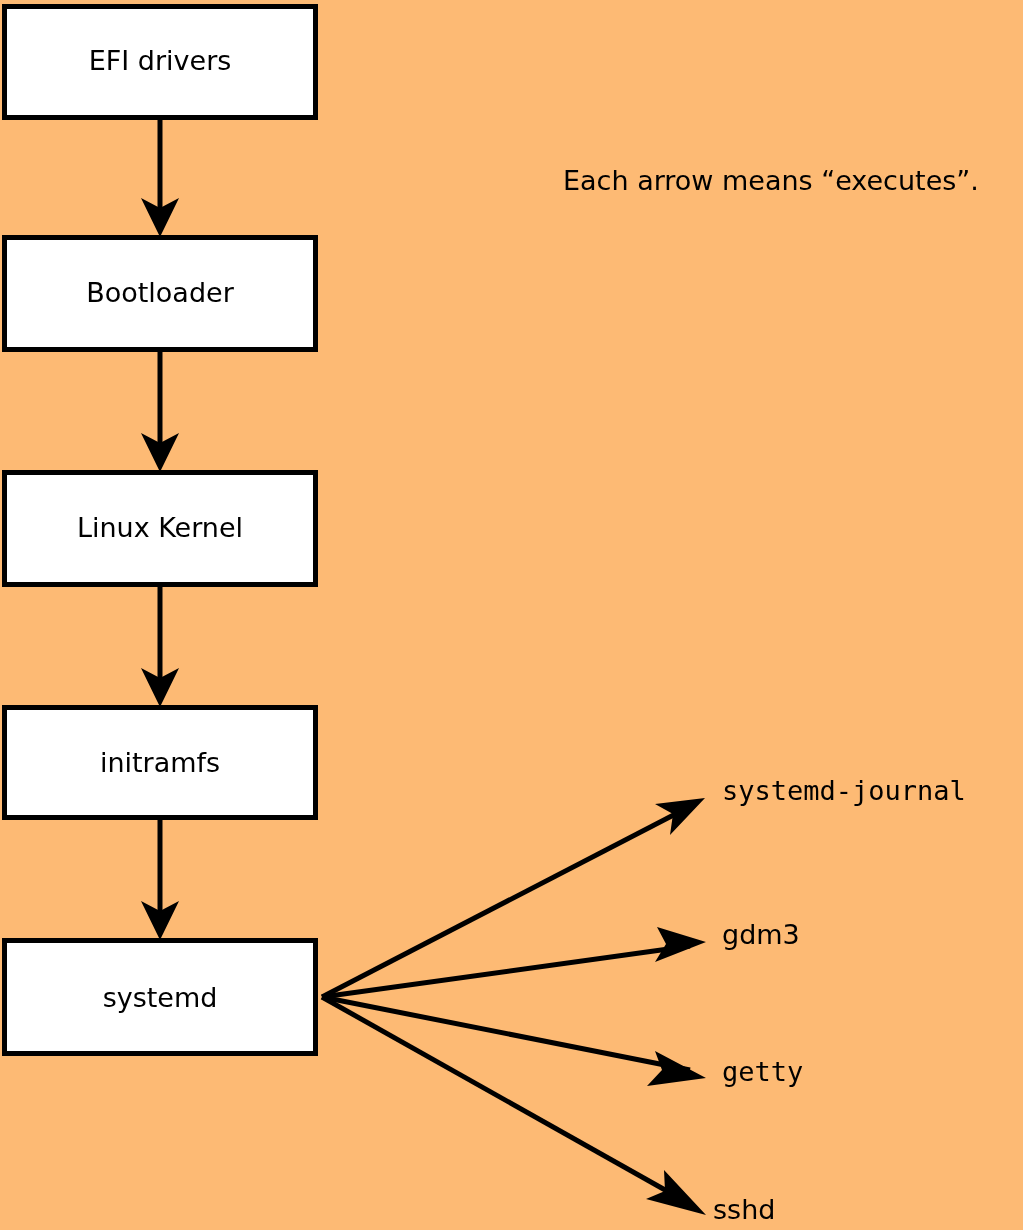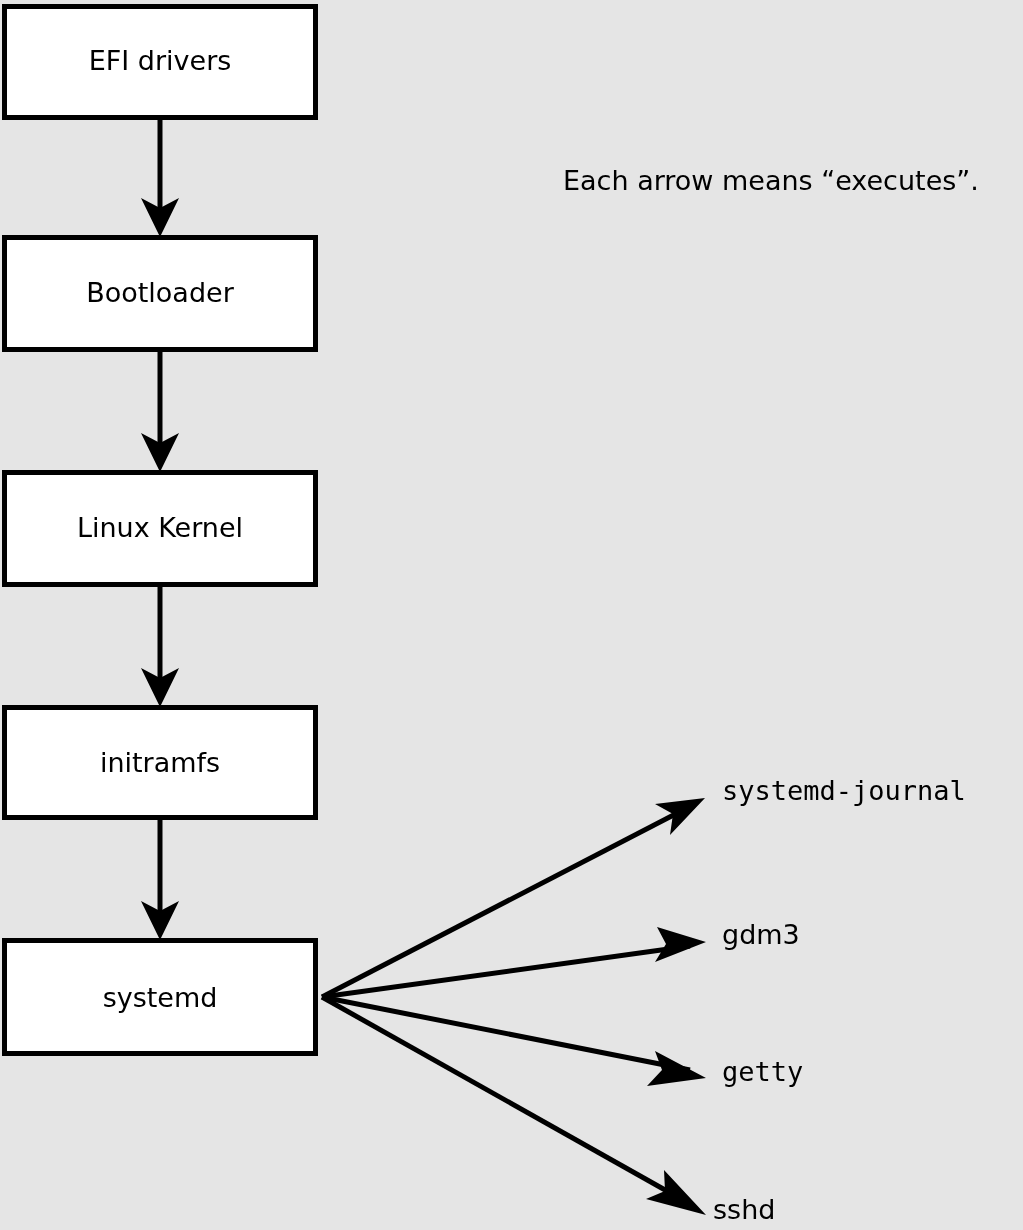--- a/index.html
+++ b/index.html
@@ -4,21 +4,21 @@
 <style>
   html, body {
     margin: 0;
     padding: 0;
     background: #ffffff;
   }
   #canvas {
     position: relative;
     width: 1023px;
     height: 1230px;
-    background: #e5e5e5;
+    background: #fdba74;
     overflow: hidden;
     font-family: "DejaVu Sans", sans-serif;
   }
   #diagram-svg {
     position: absolute;
     left: 0;
     top: 0;
     width: 1023px;
     height: 1230px;
   }

